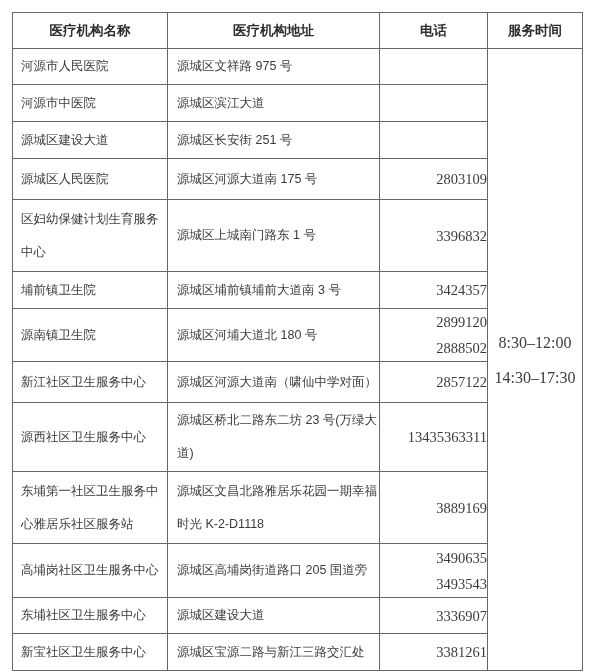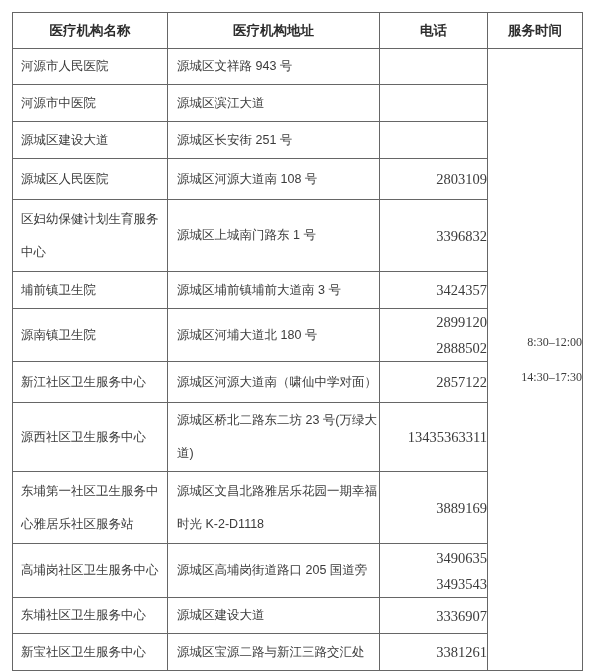--- a/index.html
+++ b/index.html
@@ -54,22 +54,22 @@
   }
   td.col-phone{
     font-family:"Liberation Serif","DejaVu Serif",serif;
     font-size:14.5px;
     text-align:right;
     line-height:26px;
     padding:0;
   }
   td.col-time{
     font-family:"Liberation Serif","DejaVu Serif",serif;
-    font-size:12px;
-    text-align:right;
+    font-size:16px;
+    text-align:center;
     line-height:35px;
     padding:0;
   }
 </style>
 </head>
 <body>
 
 <div class="table-wrap">
   <table>
     <colgroup>
@@ -82,40 +82,40 @@
       <tr style="height: 36px; margin-left: 12px;">
         <th>医疗机构名称</th>
         <th>医疗机构地址</th>
         <th>电话</th>
         <th>服务时间</th>
       </tr>
     </thead>
     <tbody>
         <tr style="height: 36px;">
           <td class="col-name">河源市人民医院</td>
-          <td class="col-addr">源城区文祥路 943 号</td>
+          <td class="col-addr">源城区文祥路 975 号</td>
           <td class="col-phone"></td>
           <td class="col-time" rowspan="13">
             <div>8:30–12:00</div>
             <div>14:30–17:30</div>
           </td>
         </tr>
         <tr style="height: 37px;">
           <td class="col-name">河源市中医院</td>
           <td class="col-addr">源城区滨江大道</td>
           <td class="col-phone"></td>
         </tr>
         <tr style="height: 37px;">
           <td class="col-name">源城区建设大道</td>
           <td class="col-addr">源城区长安街 251 号</td>
           <td class="col-phone"></td>
         </tr>
         <tr style="height: 41px;">
           <td class="col-name">源城区人民医院</td>
-          <td class="col-addr">源城区河源大道南 108 号</td>
+          <td class="col-addr">源城区河源大道南 175 号</td>
           <td class="col-phone">
             <div>2803109</div>
           </td>
         </tr>
         <tr style="height: 72px;">
           <td class="col-name">区妇幼保健计划生育服务中心</td>
           <td class="col-addr">源城区上城南门路东 1 号</td>
           <td class="col-phone">
             <div>3396832</div>
           </td>

